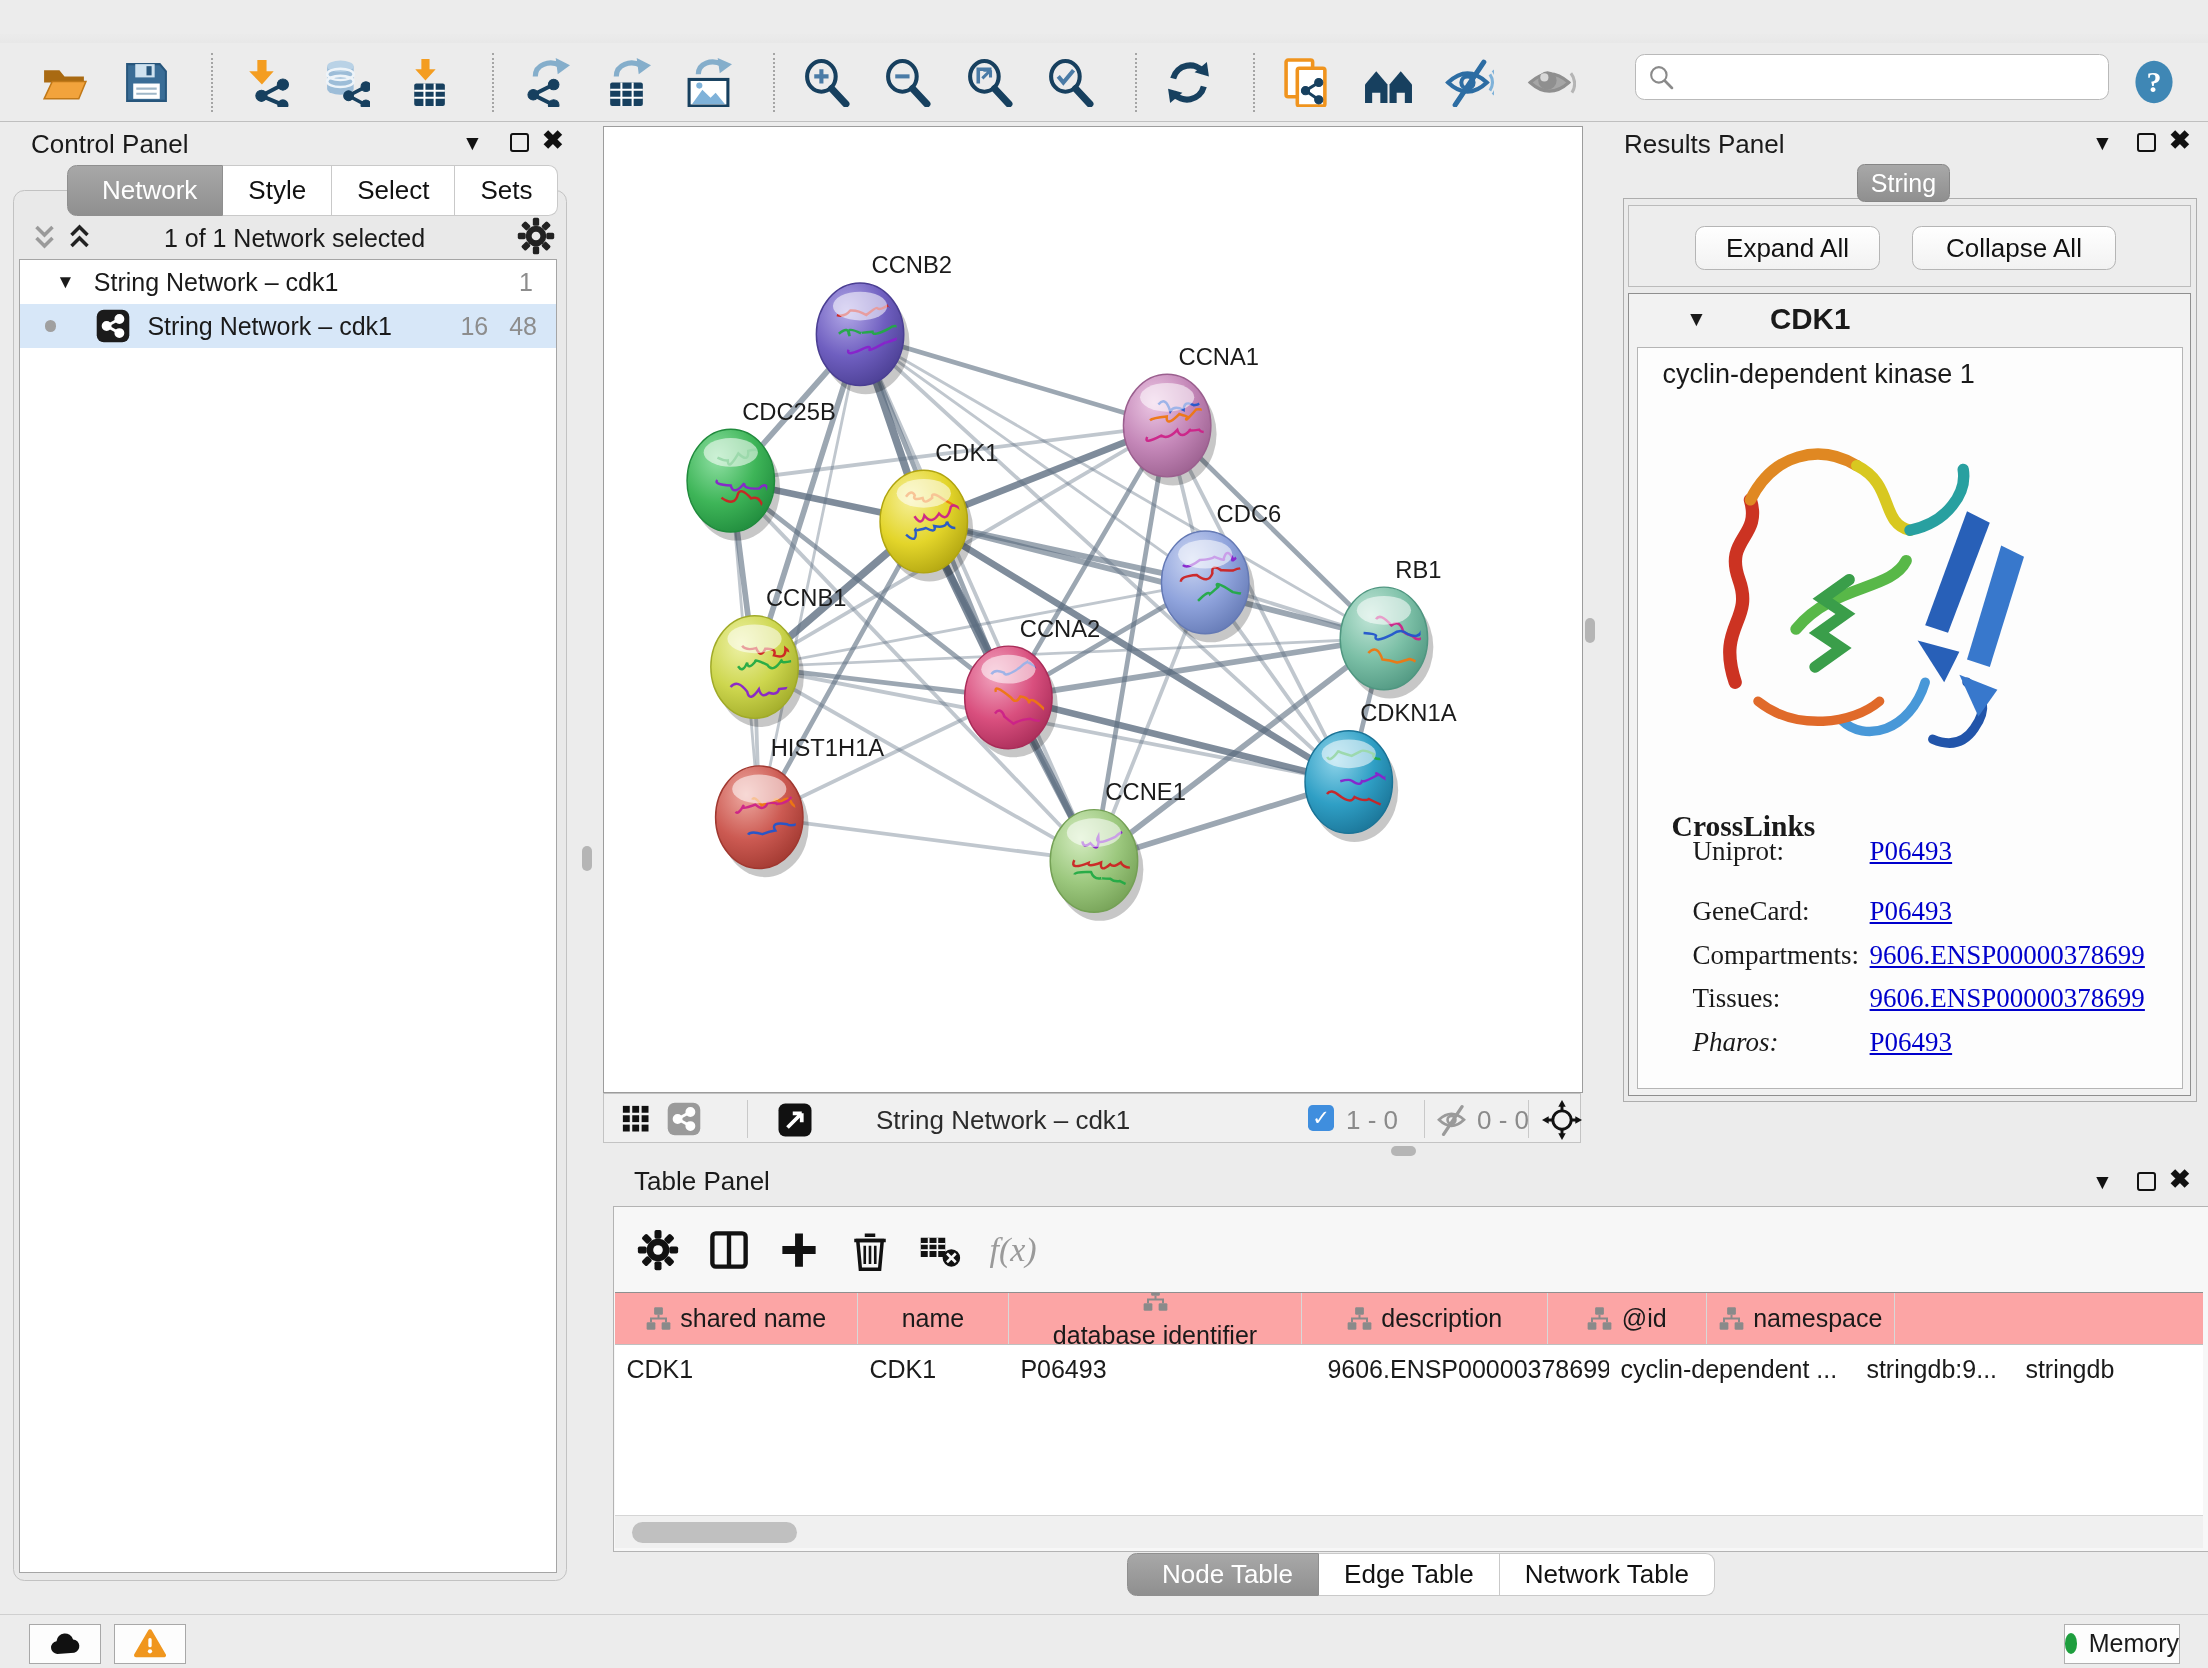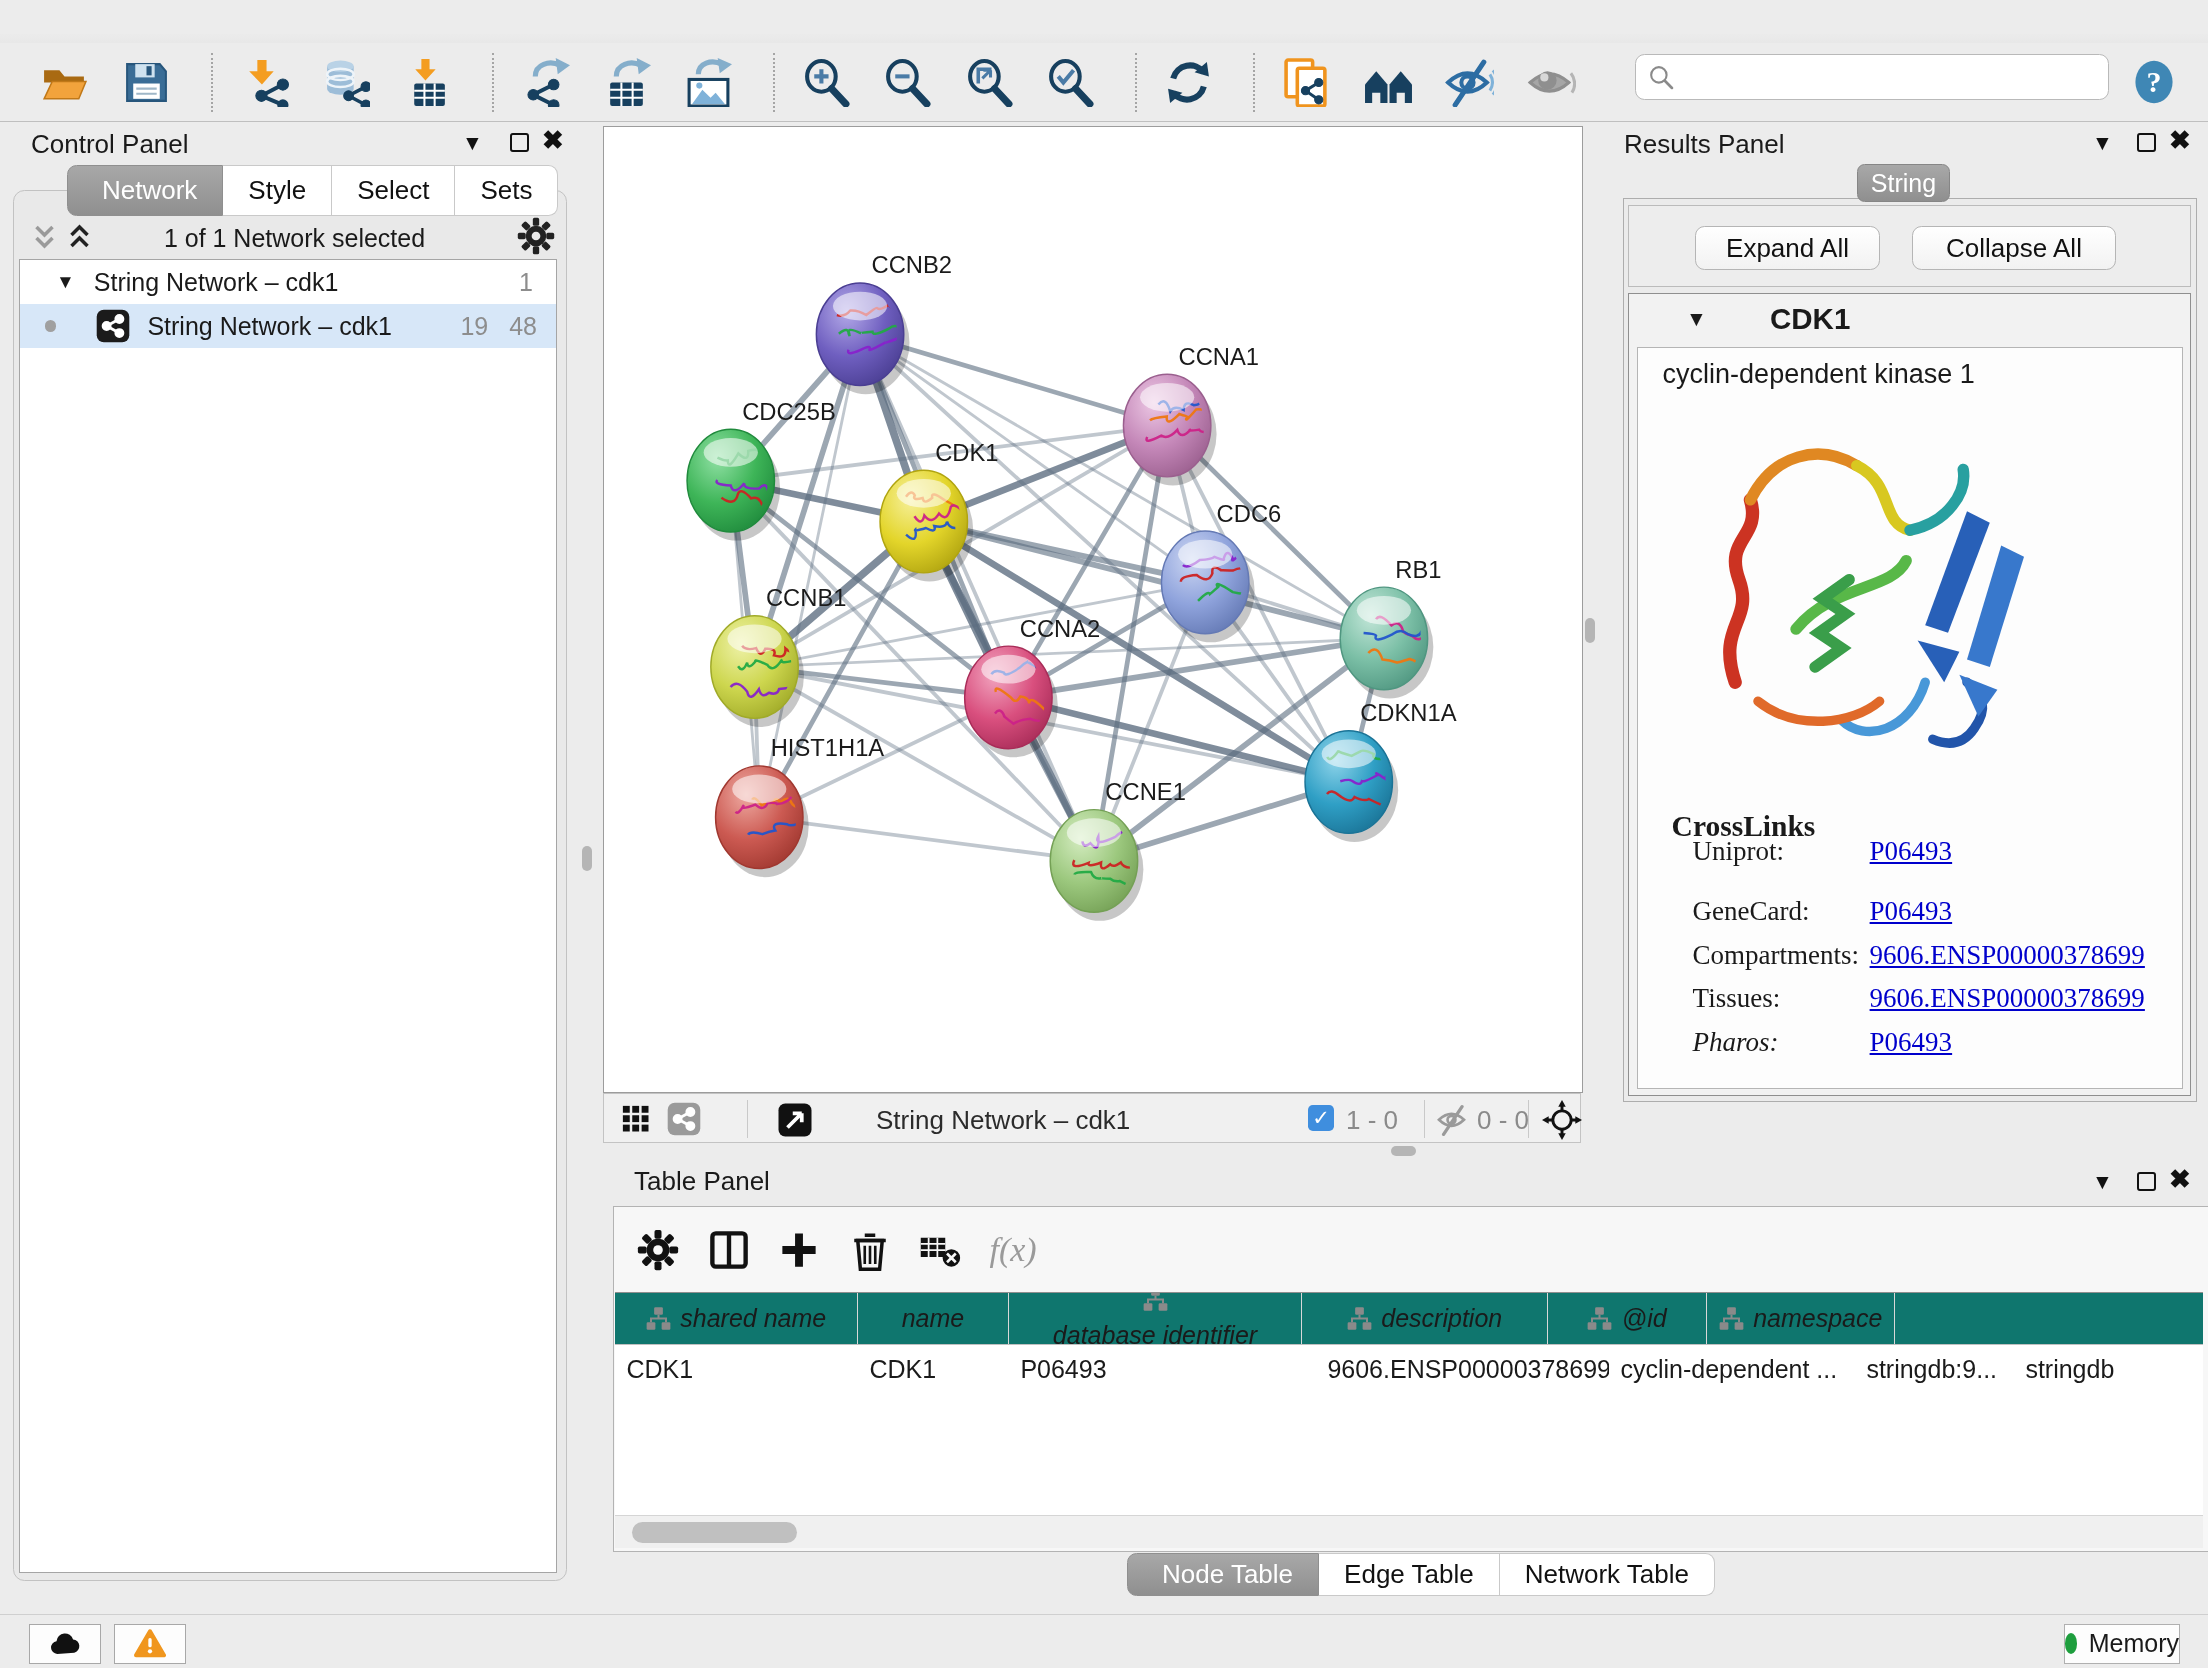--- a/index.html
+++ b/index.html
@@ -65,21 +65,21 @@
   .xlink{color:#0000cc;text-decoration:underline;}
   .xrow{position:absolute;font-size:27px;}
   
   .tp-outer{left:613px;top:1206px;width:1662px;height:346px;background:#f7f7f7;border:1px solid #b3b3b3;box-sizing:border-box;}
   .tp-toolbar{position:absolute;left:23px;top:9.5px;height:67px;display:flex;align-items:center;gap:28.5px;}
   .tp-toolbar .ticon{width:42px;height:42px;color:#111;}
   .ticon svg{width:42px;height:42px;}
   .tgray{color:#9a9a9a;}
   .fx{font-family:"Liberation Serif",serif;font-style:italic;font-size:34px;color:#9a9a9a;}
   .ttable{position:absolute;left:1px;top:85px;width:1588px;height:224px;background:#fff;border-top:1.9px solid #8f8f8f;}
-  .thead{display:flex;height:51px;background:#0f766e;border-bottom:1.9px solid #c0c0c0;font-style:italic;}
+  .thead{display:flex;height:51px;background:#fca5a5;border-bottom:1.9px solid #c0c0c0;}
   .th{display:flex;align-items:center;justify-content:center;gap:9.5px;font-size:25px;
     border-right:1px solid #d8d8d8;box-sizing:border-box;overflow:hidden;white-space:nowrap;flex-shrink:0;}
   .th svg{width:25px;height:25px;color:#8a8a8a;flex-shrink:0;}
   .trow{display:flex;height:49px;}
   .td{font-size:25px;line-height:49px;padding-left:11.4px;box-sizing:border-box;overflow:hidden;white-space:nowrap;flex-shrink:0;}
   .hscroll{position:absolute;left:1px;top:308px;width:1588px;height:32px;background:#f0f0f0;border-top:1px solid #d5d5d5;}
   .hthumb{position:absolute;left:17px;top:5.7px;width:165px;height:21px;background:#c0c0c0;border-radius:10.5px;}
   .bottabs{left:1127px;top:1553px;display:flex;}
   
   .statusbar{left:0;top:1614px;width:2208px;height:54px;background:#ececec;border-top:1px solid #cfcfcf;}
@@ -455,21 +455,21 @@
       <span style="margin-left:36px;font-size:19px">▼</span>
       <span style="margin-left:19px">String Network – cdk1</span>
       <span class="cnt" style="margin-left:auto;margin-right:23px">1</span>
     </div>
     <div class="treerow sel">
       <span style="margin-left:25px;width:11.4px;height:11.4px;border-radius:50%;background:#a0a0a0"></span>
       <svg style="margin-left:40px;width:34px;height:34px;color:#1b1b1b" viewBox="0 0 36 36" width="34" height="34">
           <use href="#sy-share-badge"></use>
         </svg>
       <span style="margin-left:17px">String Network – cdk1</span>
-      <span class="cnt" style="margin-left:auto">19</span>
+      <span class="cnt" style="margin-left:auto">16</span>
       <span class="cnt" style="margin-left:21px;margin-right:19px">48</span>
     </div>
   </div>
 
   <div class="abs splith" style="left:582px;top:846px;width:9.5px;height:25px"></div>
   <div class="abs splith" style="left:1585px;top:618px;width:9.5px;height:25px"></div>
   <div class="abs splith" style="left:1391px;top:1146px;width:25px;height:9.5px"></div>
 
   <svg class="abs netcanvas" id="net-svg" viewBox="0 0 1028 1015">
       <defs>

